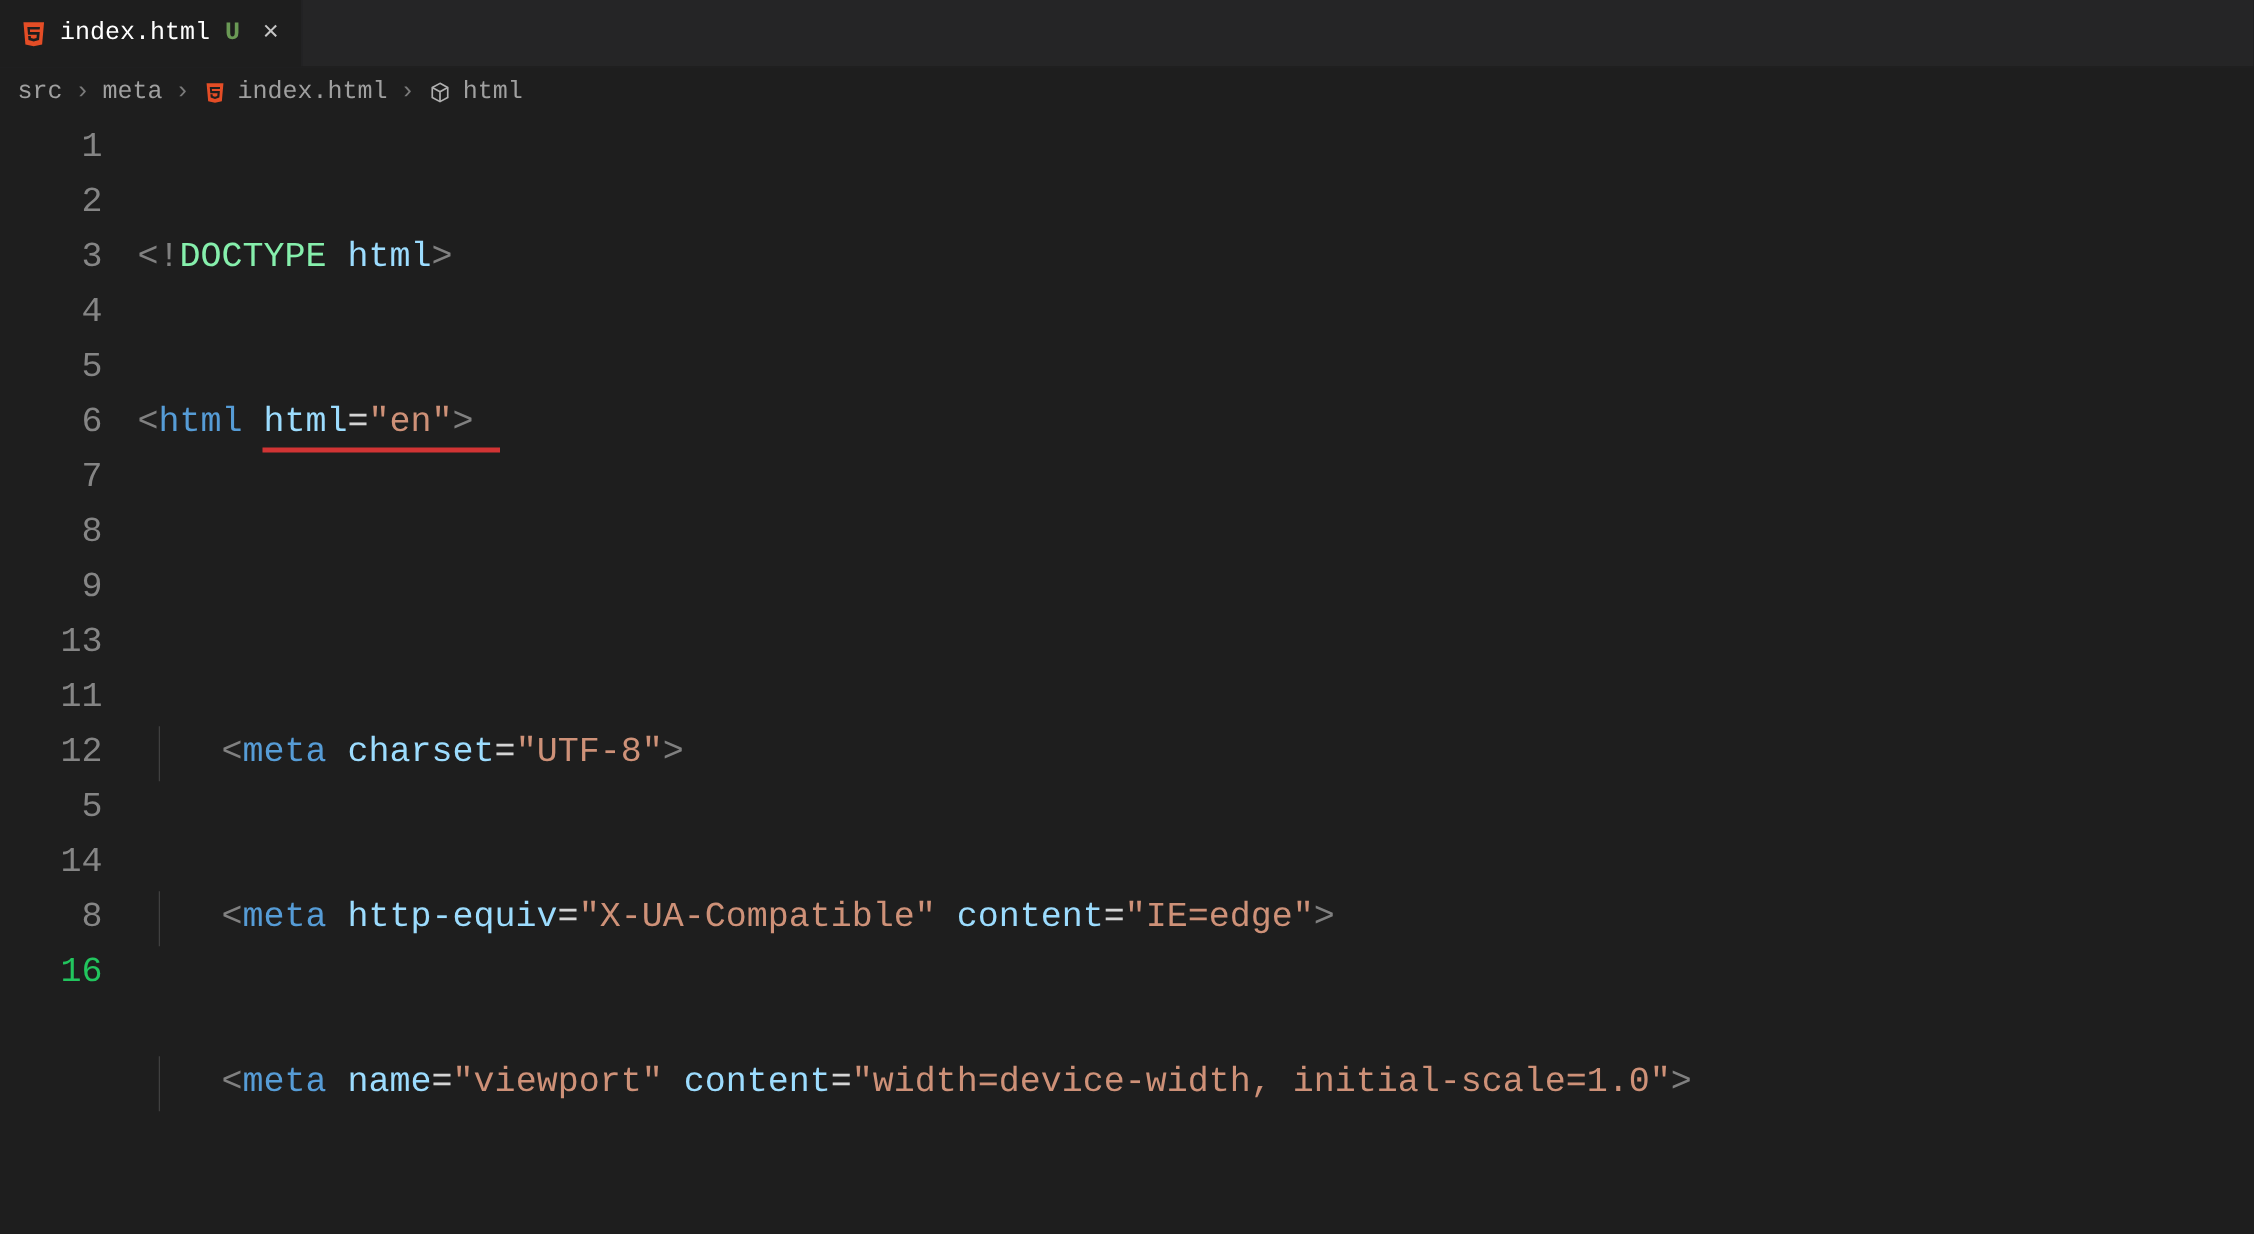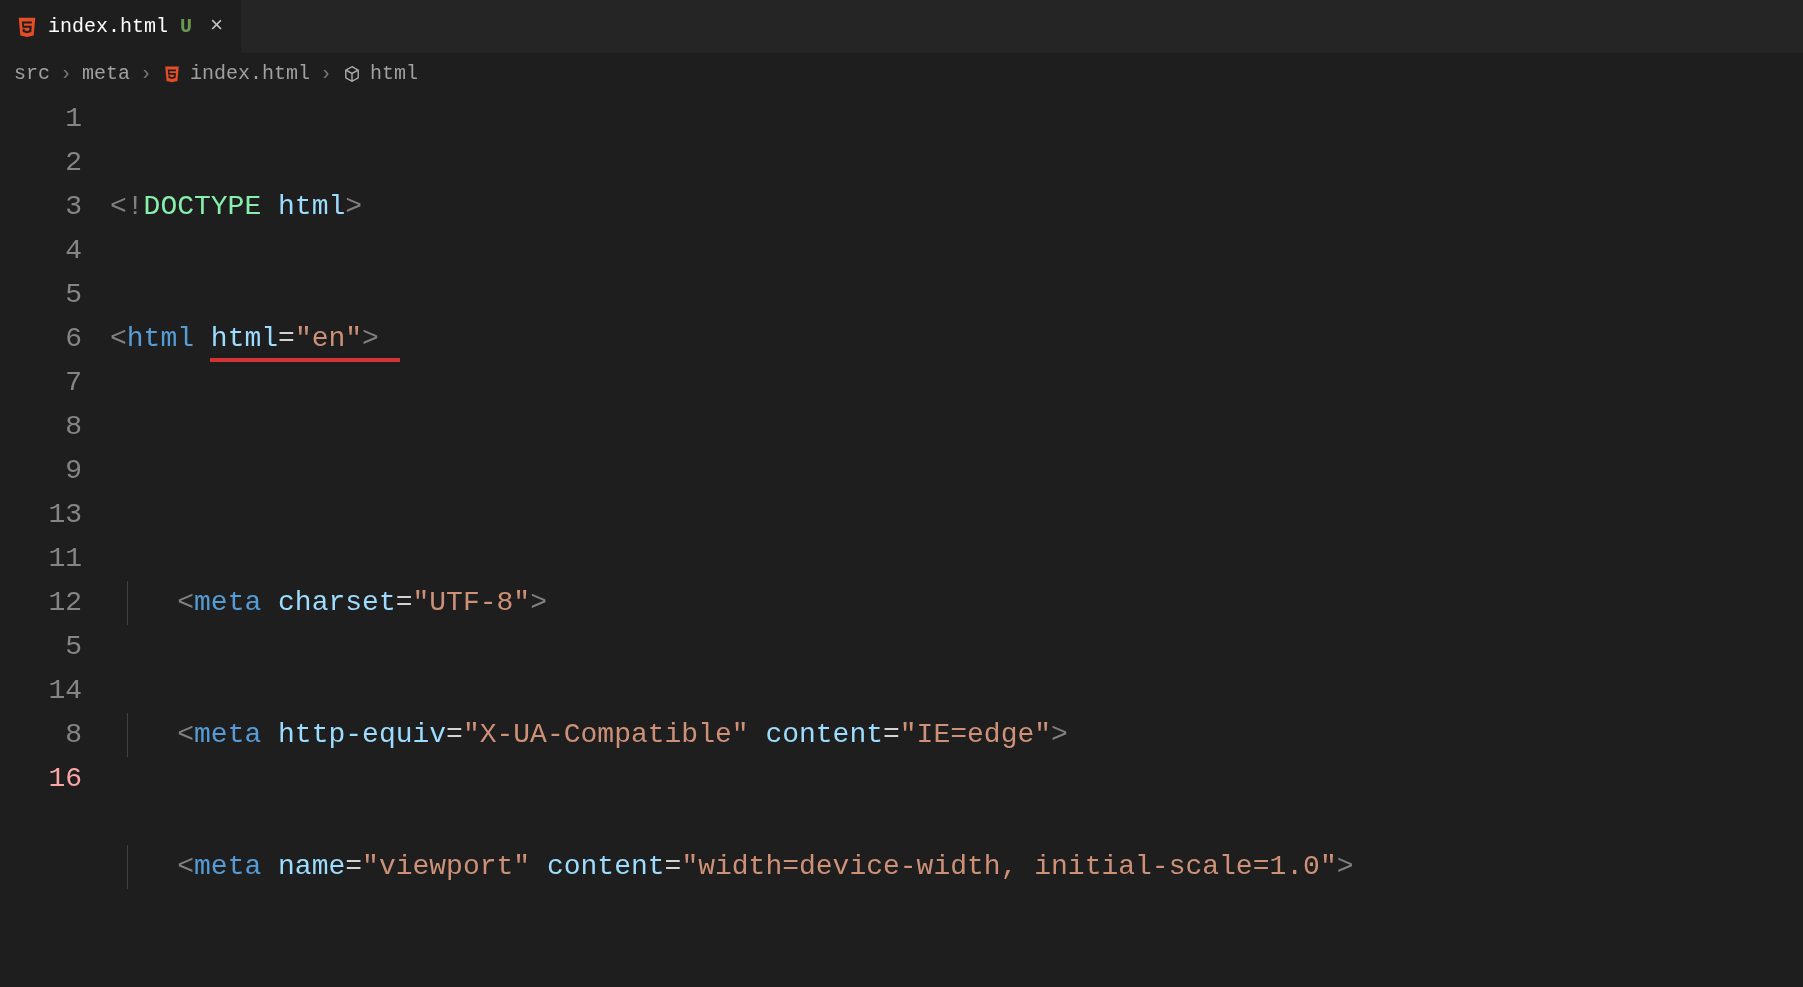--- a/index.html
+++ b/index.html
@@ -93,21 +93,21 @@
     line-height: 44px;
   }
   .gutter {
     width: 110px;
     text-align: right;
     padding-right: 28px;
     color: #858585;
     user-select: none;
   }
   .gutter .current {
-    color: #fca5a5;
+    color: #22c55e;
   }
   .code-area {
     flex: 1;
     white-space: pre;
   }
   .code-line {
     position: relative;
     height: 44px;
   }
   .indent-guide {

